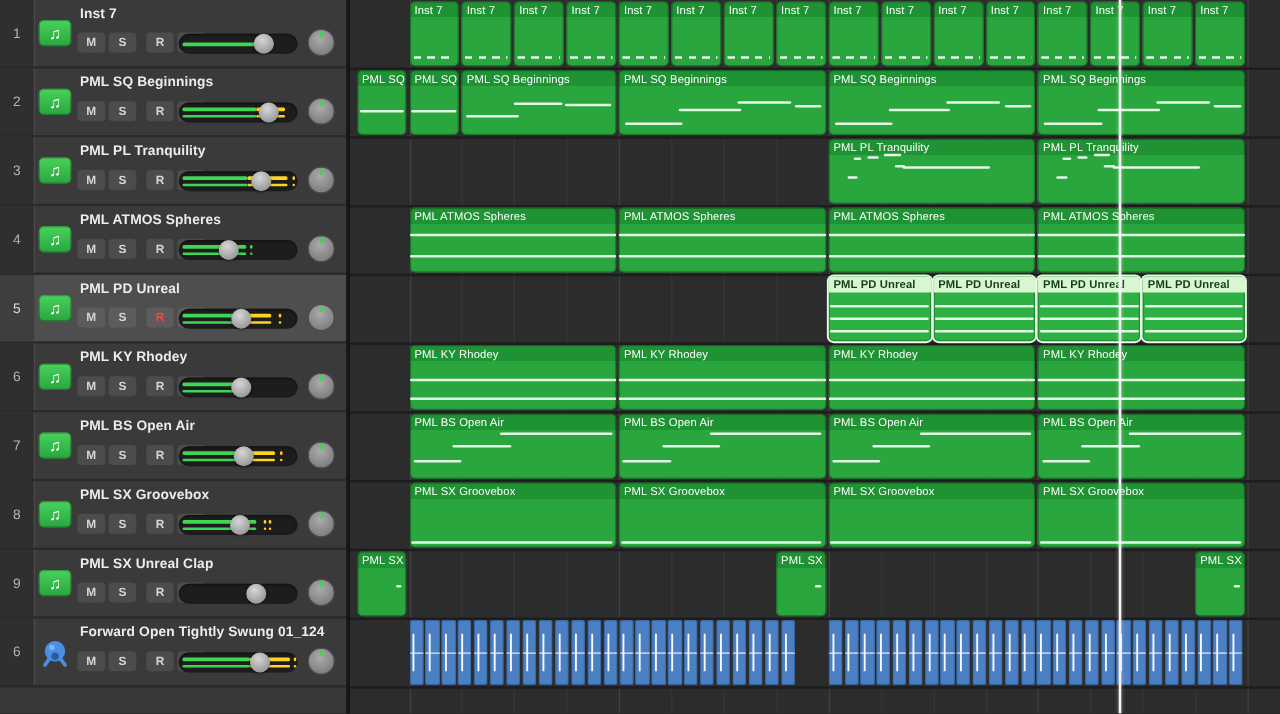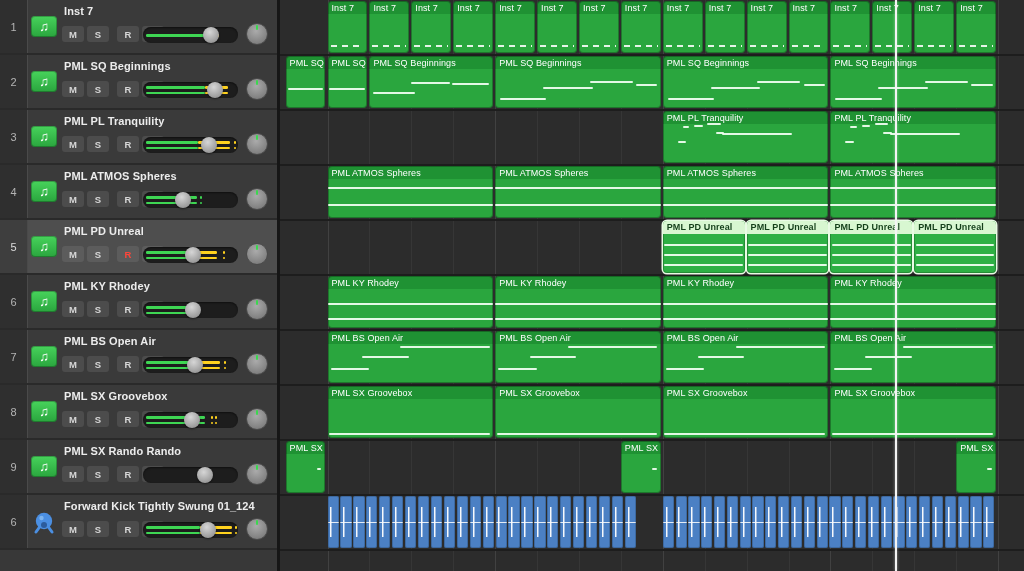--- a/index.html
+++ b/index.html
@@ -276,42 +276,42 @@
           <div class="sl-line" style="left: 3px; top: 9.5px; width: 58.75px; height: 2.5px;"></div>
           <div class="sl-tick" style="left: 68.4px; top: 9.5px; width: 2px; height: 2.5px; background: rgb(255, 210, 30);"></div>
           <div class="sl-tick" style="left: 71.725px; top: 9.5px; width: 2px; height: 2.5px; background: rgb(255, 210, 30);"></div>
           <div class="sl-knob" style="left: 41.4px;"></div>
         </div>
         <div class="pan"></div>
       </div>
       <div class="trow">
         <div class="tnum">9</div>
         <div class="ticon">♫</div>
-        <div class="tname">PML SX Rando Rando</div>
+        <div class="tname">PML SX Unreal Clap</div>
         <div class="msri">
           <div class="mbtn">M</div>
           <div class="mbtn">S</div>
           <div class="pairgap"></div>
           <div class="mbtn">R</div>
           <div class="mbtn">I</div>
         </div>
         <div class="vslider">
           <div class="sl-knob" style="left: 53.75px;"></div>
         </div>
         <div class="pan"></div>
       </div>
       <div class="trow">
         <div class="tnum">6</div>
         <div class="ticon audio"><svg width="26" height="24" viewBox="0 0 26 24">
             <path d="M5 21 L10 14 M21 21 L16 14" stroke="#4b8fe2" stroke-width="3" stroke-linecap="round"></path>
             <circle cx="13" cy="10" r="8.2" fill="#4b8fe2"></circle>
             <circle cx="13" cy="14" r="3" fill="#2c5c9c"></circle>
             <circle cx="10.5" cy="7" r="2.2" fill="#7db4ef"></circle>
           </svg></div>
-        <div class="tname">Forward Kick Tightly Swung 01_124</div>
+        <div class="tname">Forward Open Tightly Swung 01_124</div>
         <div class="msri">
           <div class="mbtn">M</div>
           <div class="mbtn">S</div>
           <div class="pairgap"></div>
           <div class="mbtn">R</div>
           <div class="mbtn">I</div>
         </div>
         <div class="vslider">
           <div class="sl-line" style="left: 3px; top: 4px; width: 54px; height: 2.5px;"></div>
           <div class="sl-line yel" style="left: 57px; top: 4px; width: 32.3px; height: 2.5px;"></div>

